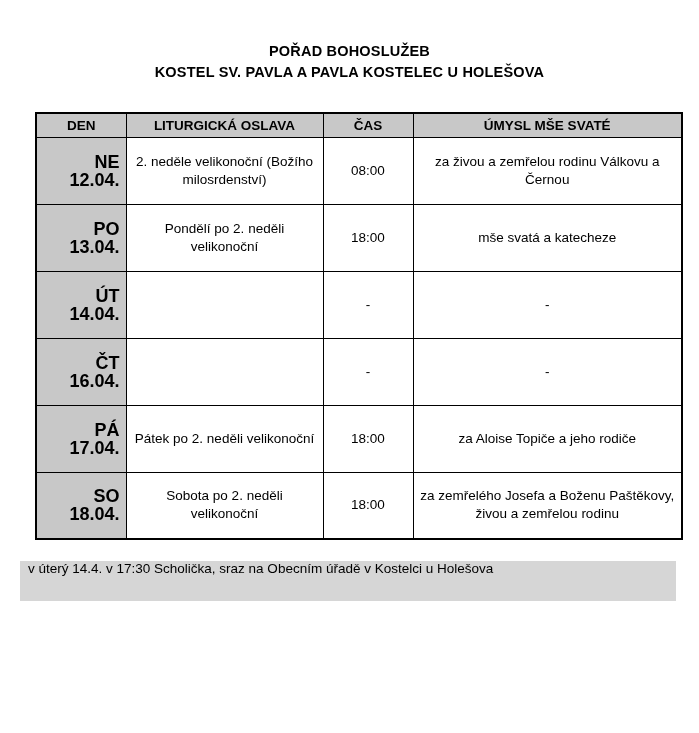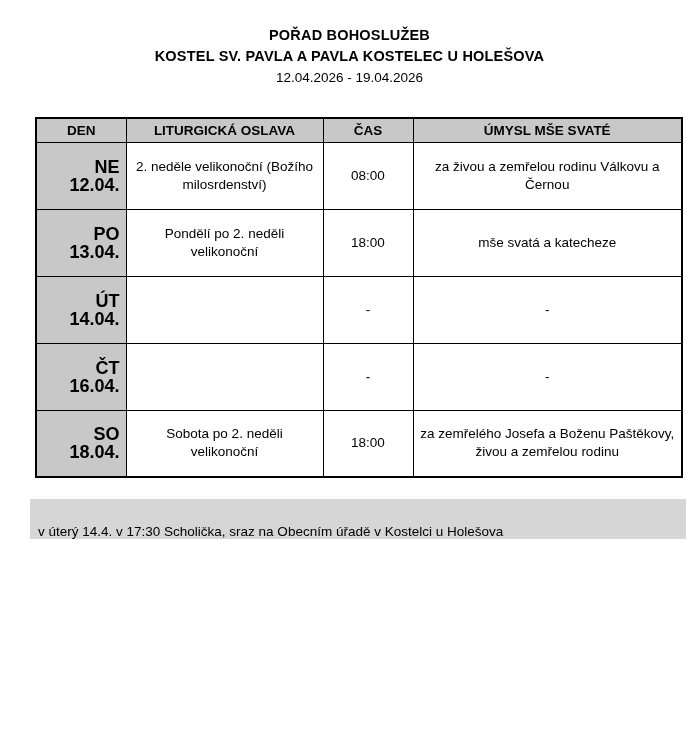--- a/index.html
+++ b/index.html
@@ -8,20 +8,21 @@
     padding: 0;
     width: 699px;
     height: 733px;
     background: #ffffff;
     color: #000000;
     font-family: "Liberation Sans", sans-serif;
   }
   .doc-header {
     text-align: center;
     padding-top: 27px;
+    margin-top: 16px;
   }
   .doc-title {
     font-size: 14.5px;
     font-weight: bold;
     letter-spacing: 0.2px;
   }
   .doc-subtitle {
     font-size: 14.5px;
     font-weight: bold;
     margin-top: 5px;
@@ -63,39 +64,38 @@
     font-weight: bold;
     text-align: right;
     padding-left: 8px;
     font-size: 18px;
   }
   td.den .day-abbr {
     display: inline-block;
     min-width: 27px;
   }
   .footer-note {
-    margin: 21px 0 0 30px;
+    margin: 21px 0 0 20px;
     width: 656px;
     height: 40px;
     background: var(--footer-bg, #d6d6d6);
     display: flex;
-    align-items: flex-end;
+    align-items: flex-start;
     padding-left: 8px;
     font-size: 13.5px;
   }
 </style>
 </head>
 <body>
 
 <div class="page">
 
   <div class="doc-header">
     <div class="doc-title">POŘAD BOHOSLUŽEB</div>
     <div class="doc-subtitle">KOSTEL SV. PAVLA A PAVLA KOSTELEC U HOLEŠOVA</div>
-    <div class="doc-daterange">12.04.2026 - 19.04.2026</div>
   </div>
 
   <table class="schedule">
     <colgroup>
       <col style="width:90px">
       <col style="width:197px">
       <col style="width:90px">
       <col style="width:269px">
     </colgroup>
     <thead>
@@ -125,20 +125,26 @@
         <td>-</td>
         <td>-</td>
       </tr>
       <tr>
         <td class="den"><span class="day-abbr">ČT</span><span>16.04.</span></td>
         <td></td>
         <td>-</td>
         <td>-</td>
       </tr>
       <tr>
+        <td class="den"><span class="day-abbr">PÁ</span><span>17.04.</span></td>
+        <td>Pátek po 2. neděli velikonoční</td>
+        <td>18:00</td>
+        <td>za Aloise Topiče a jeho rodiče</td>
+      </tr>
+      <tr>
         <td class="den"><span class="day-abbr">SO</span><span>18.04.</span></td>
         <td>Sobota po 2. neděli velikonoční</td>
         <td>18:00</td>
         <td>za zemřelého Josefa a Boženu Paštěkovy, živou a zemřelou rodinu</td>
       </tr>
     </tbody>
   </table>
 
   <div class="footer-note">
     <span>v úterý 14.4. v 17:30 Scholička, sraz na Obecním úřadě v Kostelci u Holešova</span>

